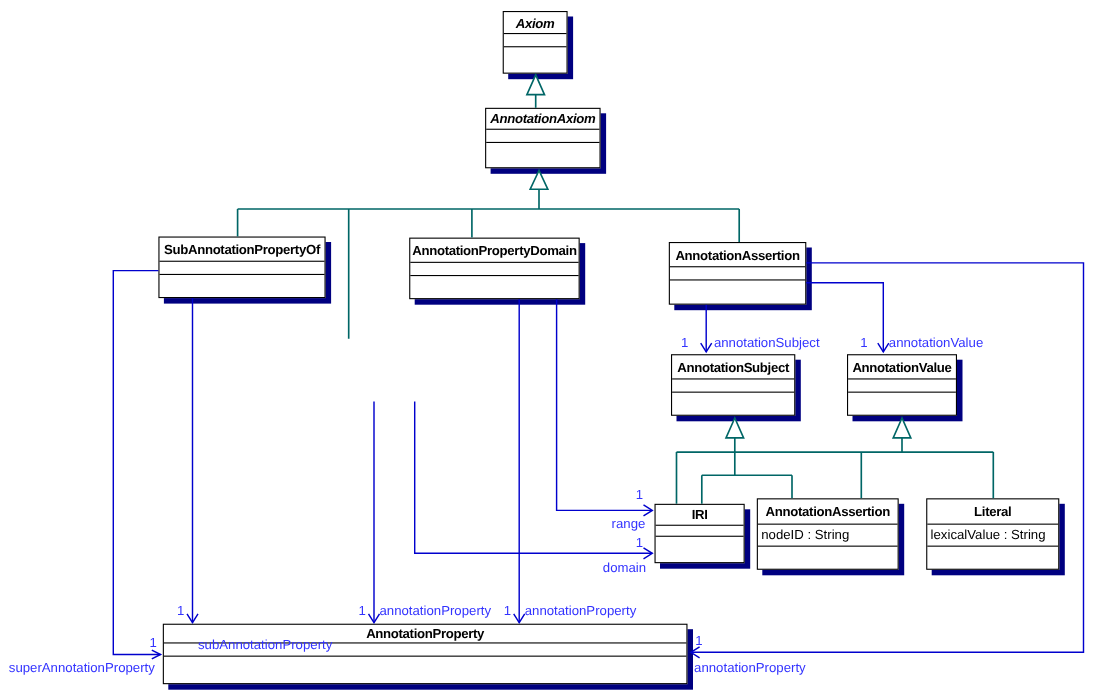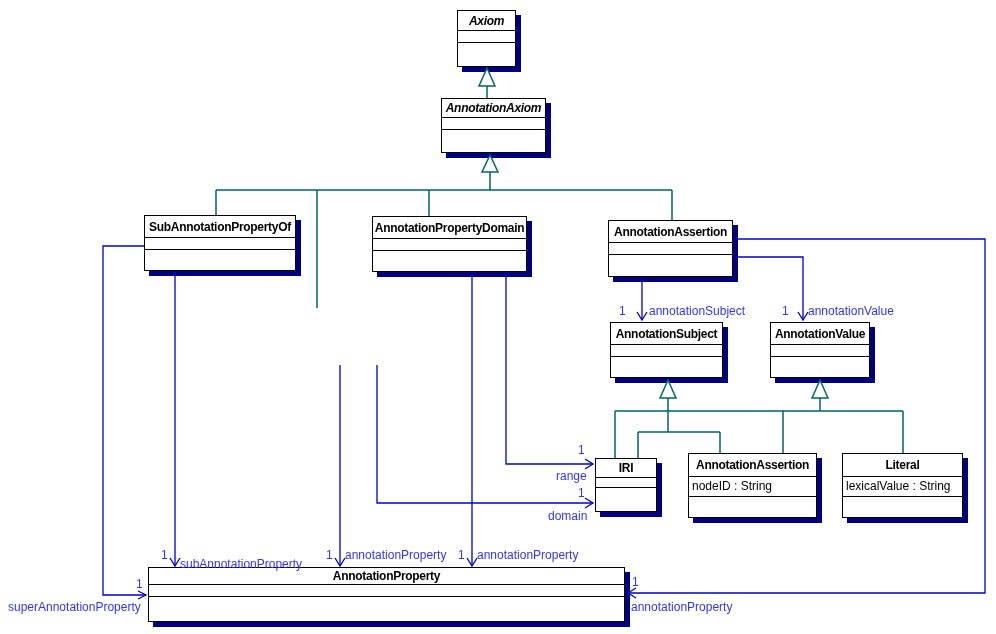--- a/index.html
+++ b/index.html
@@ -75,21 +75,21 @@
     <div class="a" style="height:9px"></div>
     <div class="o"></div>
   </div>
 
   <div class="cls" style="left:770px;top:322px;width:100px;height:56px">
     <div class="t" style="height:21px">AnnotationValue</div>
     <div class="a" style="height:9px"></div>
     <div class="o"></div>
   </div>
 
-  <div class="cls" style="left:595px;top:458px;width:62px;height:54px">
+  <div class="cls" style="left:595px;top:458px;width:82px;height:54px">
     <div class="t" style="height:18px">IRI</div>
     <div class="a" style="height:7px"></div>
     <div class="o"></div>
   </div>
 
   <div class="cls" style="left:688px;top:453px;width:129px;height:65px">
     <div class="t" style="height:22px">AnnotationAssertion</div>
     <div class="a" style="height:17px">
       <span>nodeID : String</span>
     </div>
@@ -149,21 +149,21 @@
   <div class="lbl" style="left:782px;top:305px">1</div>
   <div class="lbl" style="left:808px;top:305px">annotationValue</div>
 
   <div class="lbl" style="left:578px;top:444px">1</div>
   <div class="lbl" style="left:556px;top:470px">range</div>
 
   <div class="lbl" style="left:578px;top:487px">1</div>
   <div class="lbl" style="left:548px;top:510px">domain</div>
 
   <div class="lbl" style="left:161px;top:549px">1</div>
-  <div class="lbl" style="left:180px;top:558px">subAnnotationProperty</div>
+  <div class="lbl" style="left:180px;top:580px">subAnnotationProperty</div>
 
   <div class="lbl" style="left:326px;top:549px">1</div>
   <div class="lbl" style="left:345px;top:549px">annotationProperty</div>
 
   <div class="lbl" style="left:458px;top:549px">1</div>
   <div class="lbl" style="left:477px;top:549px">annotationProperty</div>
 
   <div class="lbl" style="left:136px;top:578px">1</div>
   <div class="lbl" style="left:8px;top:601px">superAnnotationProperty</div>
 

